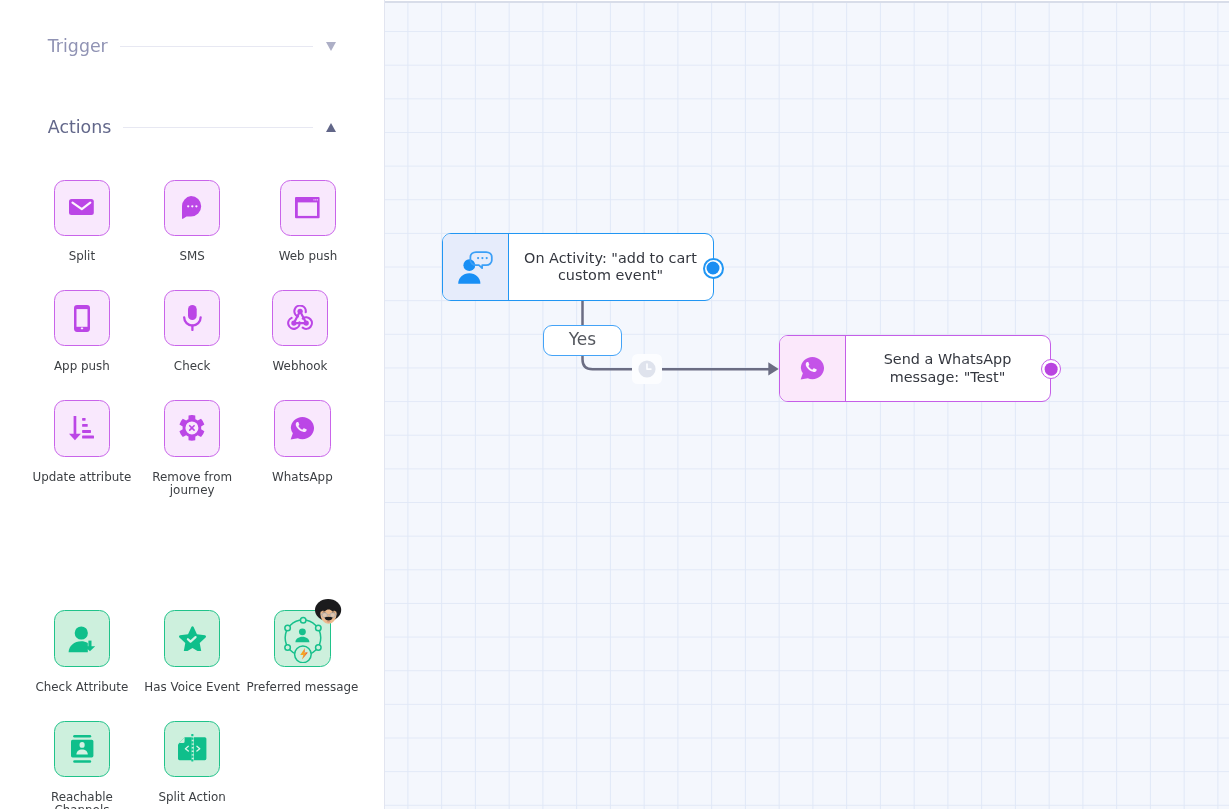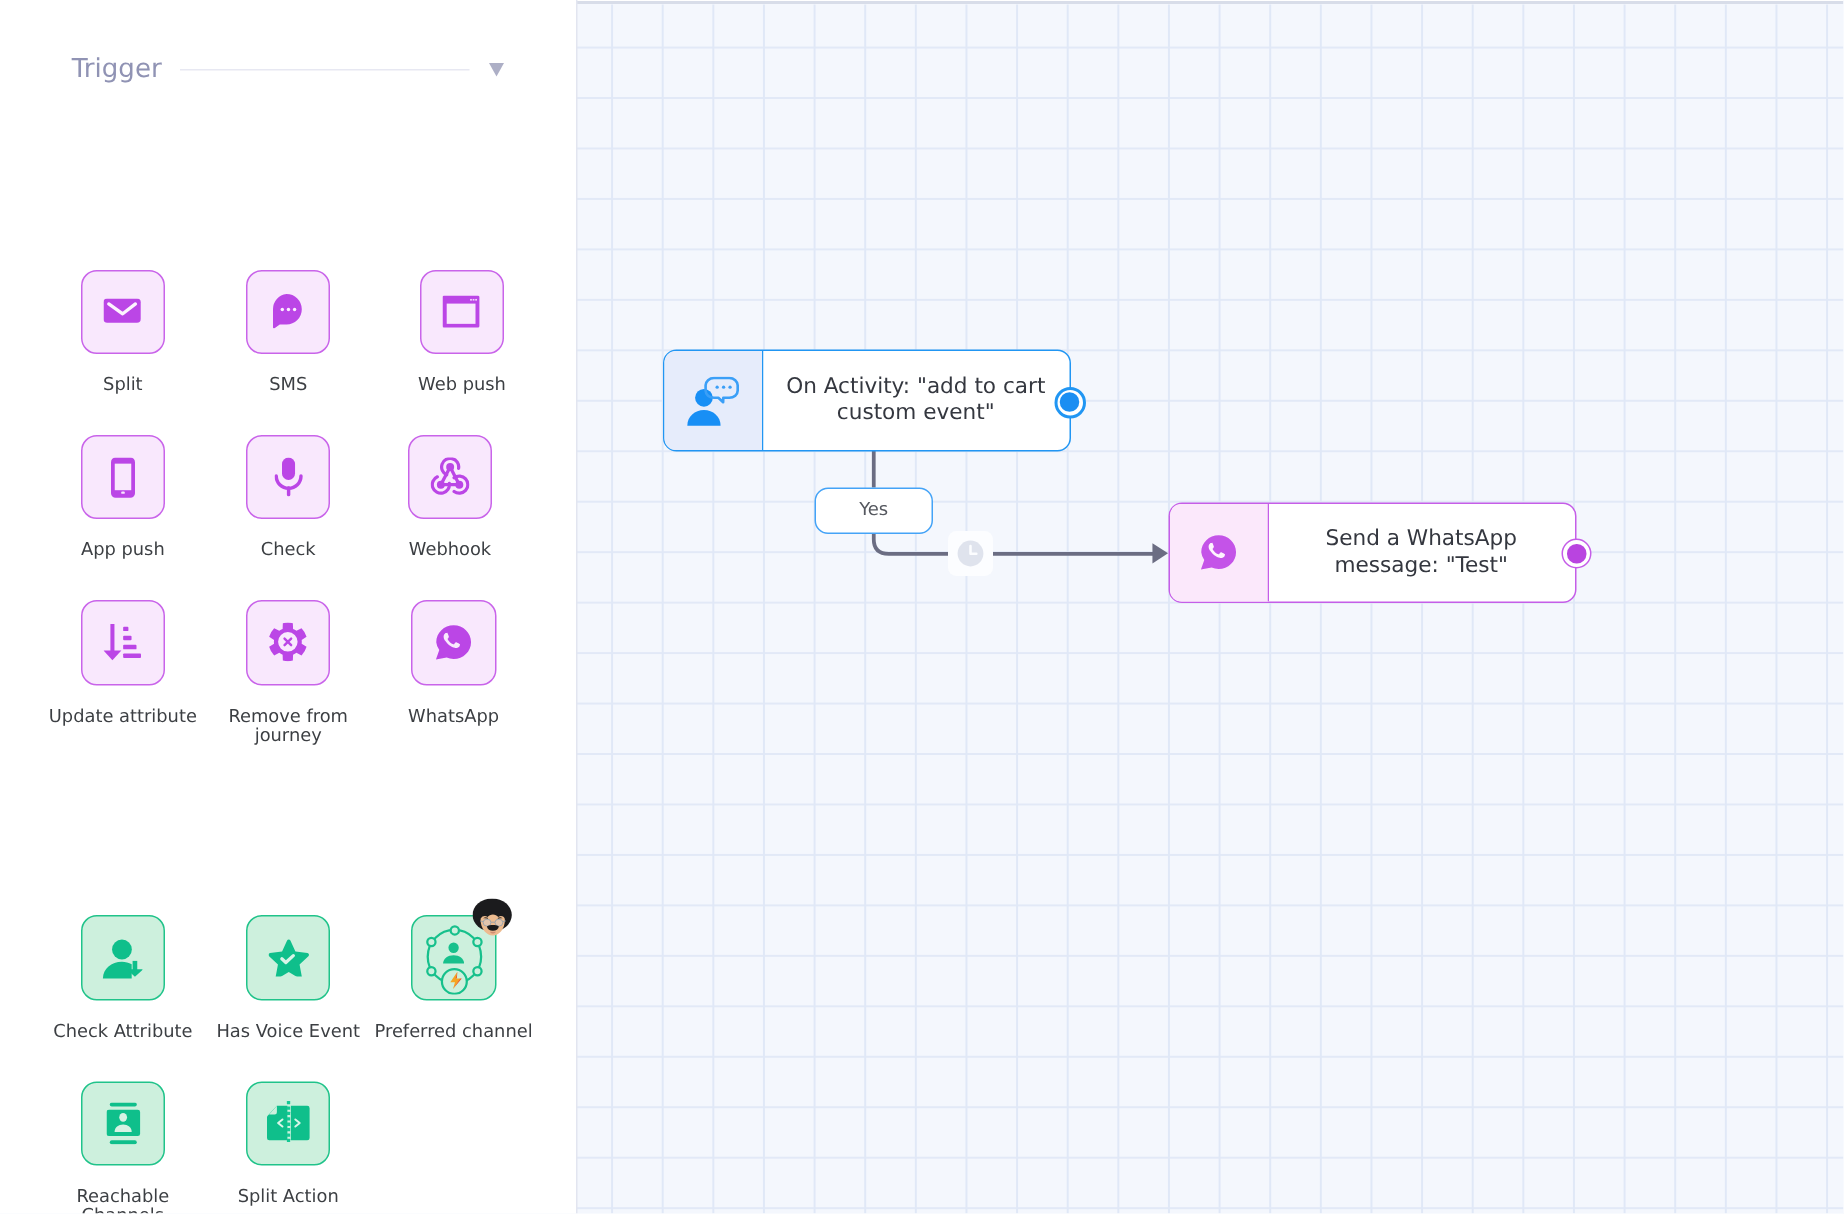--- a/index.html
+++ b/index.html
@@ -44,21 +44,21 @@
   #node-wa{left:395px;top:335px;width:271.5px;height:67px;border:1.7px solid #c55ee8;justify-content:center;}
   #node-wa .ibox{width:65.5px;background:#fbe8fb;border-right:1.7px solid #c55ee8;}
 
   .port{position:absolute;border-radius:50%;box-sizing:border-box;background:#fff;z-index:4;}
   .port::after{content:"";position:absolute;left:50%;top:50%;transform:translate(-50%,-50%);border-radius:50%;}
   #port-trigger{left:318.5px;top:257.5px;width:21px;height:21px;border:2px solid #2196f3;}
   #port-trigger::after{width:13px;height:13px;background:#1b8ef2;}
   #port-wa{left:656.8px;top:358.8px;width:20.6px;height:20.6px;border:1.9px solid #c55ee8;}
   #port-wa::after{width:12.7px;height:12.7px;background:#b944e0;}
 
-  .yes-badge{position:absolute;left:158.7px;top:324.9px;width:79.5px;height:31px;border:1.7px solid #44a3f7;border-radius:9px;background:#fff;display:flex;align-items:center;justify-content:center;font-size:12px;color:#55585f;z-index:3;line-height:28px;padding-bottom:2px;box-sizing:border-box;}
+  .yes-badge{position:absolute;left:158.7px;top:324.9px;width:79.5px;height:31px;border:1.7px solid #44a3f7;border-radius:9px;background:#fff;display:flex;align-items:center;justify-content:center;font-size:17px;color:#55585f;z-index:3;line-height:28px;padding-bottom:2px;box-sizing:border-box;}
 
   .clock{position:absolute;left:248.2px;top:353.6px;width:29.6px;height:30.2px;border-radius:5.5px;background:#fcfdff;display:flex;align-items:center;justify-content:center;z-index:3;}
 </style>
 </head>
 <body>
 
 <div id="app">
 
   <div id="canvas">
     <div id="gridbg"></div>
@@ -111,20 +111,25 @@
   <div id="sideline"></div>
 
   <div id="sidebar">
 
     <div class="section-head" id="sec-trigger" style="top:36px">
       <span class="section-title">Trigger</span>
       <span class="section-rule"></span>
       <span class="caret down"></span>
     </div>
 
+    <div class="section-head" id="sec-actions" style="top:117px">
+      <span class="section-title on">Actions</span>
+      <span class="section-rule"></span>
+      <span class="caret up"></span>
+    </div>
 
 
     <div id="tiles">
 
       <div class="tile" style="left:81.9px;top:179.6px">
         <div class="tile-box purple">
           <svg width="25" height="17" viewBox="0 0 25 17" style="margin-left:-0.6px;margin-top:-1.1px">
             <rect x="0" y="0" width="24.8" height="16.1" rx="2.5" fill="#bb46e6"></rect>
             <path d="M3.5 3.6 12.8 10.2 21.3 3.6" stroke="#fdf4fe" stroke-width="2.2" fill="none" stroke-linecap="round" stroke-linejoin="round"></path>
           </svg>
@@ -296,21 +301,21 @@
               <g stroke="#97a3ad" stroke-width="0.6" fill="#cfdbe4" fill-opacity="0.35">
                 <ellipse cx="9.7" cy="16.1" rx="2.6" ry="2.35"></ellipse>
                 <ellipse cx="17.6" cy="16.1" rx="2.6" ry="2.35"></ellipse>
                 <path d="M12.3 15.8h2.7M7.1 15.4l-2.0-.45M20.2 15.4l2.0-.45" fill="none"></path>
               </g>
               <path d="M9.6 18.6c1.1-.6 2.5-.9 4.0-.9s2.9.3 4.0.9c-.3 1.75-1.9 2.95-4.0 2.95s-3.7-1.2-4.0-2.95z" fill="#1b1b1d"></path>
               <path d="M11.6 22.2h4.0c-.35.75-1.1 1.2-2.0 1.2s-1.65-.45-2.0-1.2z" fill="#cf8d73"></path>
             </svg>
           </span>
         </div>
-        <div class="tile-label">Preferred channel</div>
+        <div class="tile-label">Preferred message</div>
       </div>
 
       <div class="tile" style="left:81.9px;top:720.9px">
         <div class="tile-box green">
           <svg width="23" height="28" viewBox="0 0 23 28" style="margin-left:0.3px">
             <g fill="#0fbf8b">
               <rect x="2.2" y="0" width="18" height="2.6" rx="1.3"></rect>
               <rect x="2.2" y="25.2" width="18" height="2.6" rx="1.3"></rect>
               <rect x="0" y="4.8" width="22.4" height="17.6" rx="1.6"></rect>
             </g>

